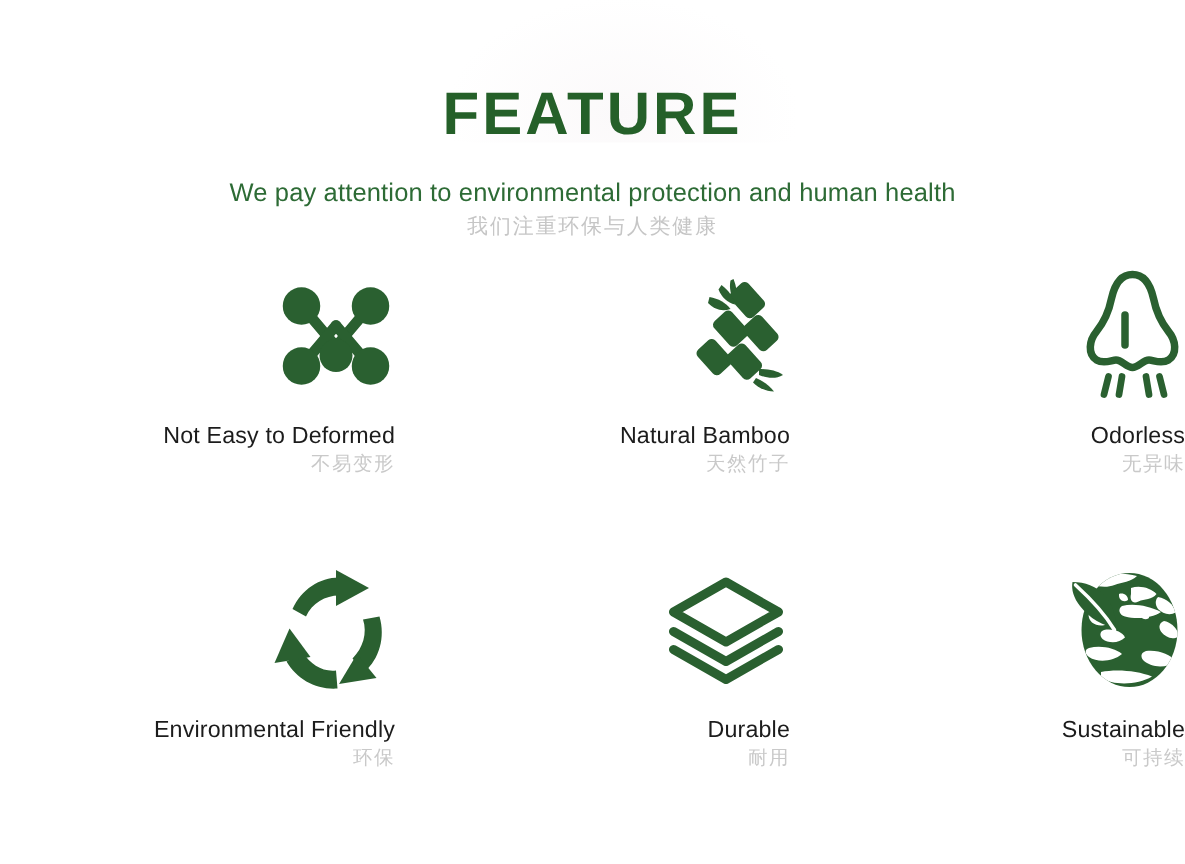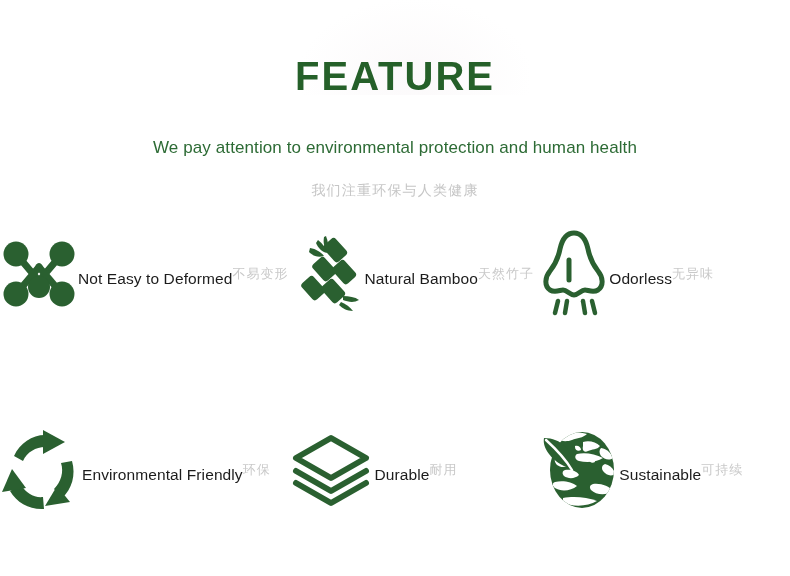--- a/index.html
+++ b/index.html
@@ -43,48 +43,49 @@
   .title {
     font-size: 40px;
     font-weight: bold;
     letter-spacing: 2.0px;
     color: #256029;
     line-height: 1.0;
     margin: 0;
   }
 
   .subtitle-en {
-    margin-top: 42px;
+    margin-top: 23px;
     font-size: 17px;
     color: #2d6b35;
     letter-spacing: 0.1px;
     line-height: 1.2;
   }
 
   .subtitle-zh {
-    margin-top: 24px;
+    margin-top: 3px;
     font-size: 14px;
     color: #c6c6c6;
     letter-spacing: 1.2px;
     line-height: 1.2;
   }
 
   .grid {
     position: absolute;
     top: 176px;
     left: 0;
     width: 790px;
     display: grid;
     grid-template-columns: repeat(3, 1fr);
     grid-template-rows: 196px 196px;
   }
 
   .cell {
     display: flex;
-    align-items: center;
+    flex-direction: column;
+    align-items: flex-end;
     justify-content: flex-start;
   }
 
   .icon-wrap {
     height: 96px;
     display: flex;
     align-items: center;
     justify-content: center;
   }
 

